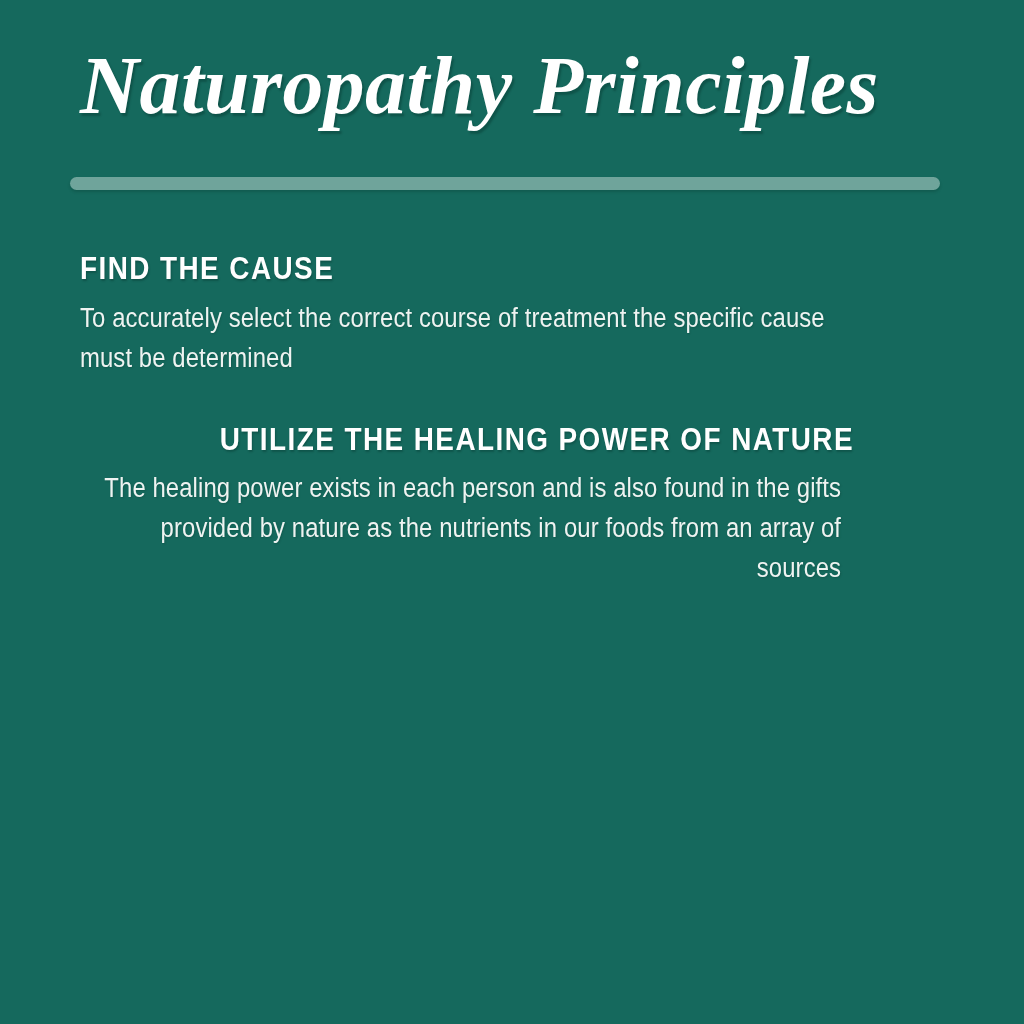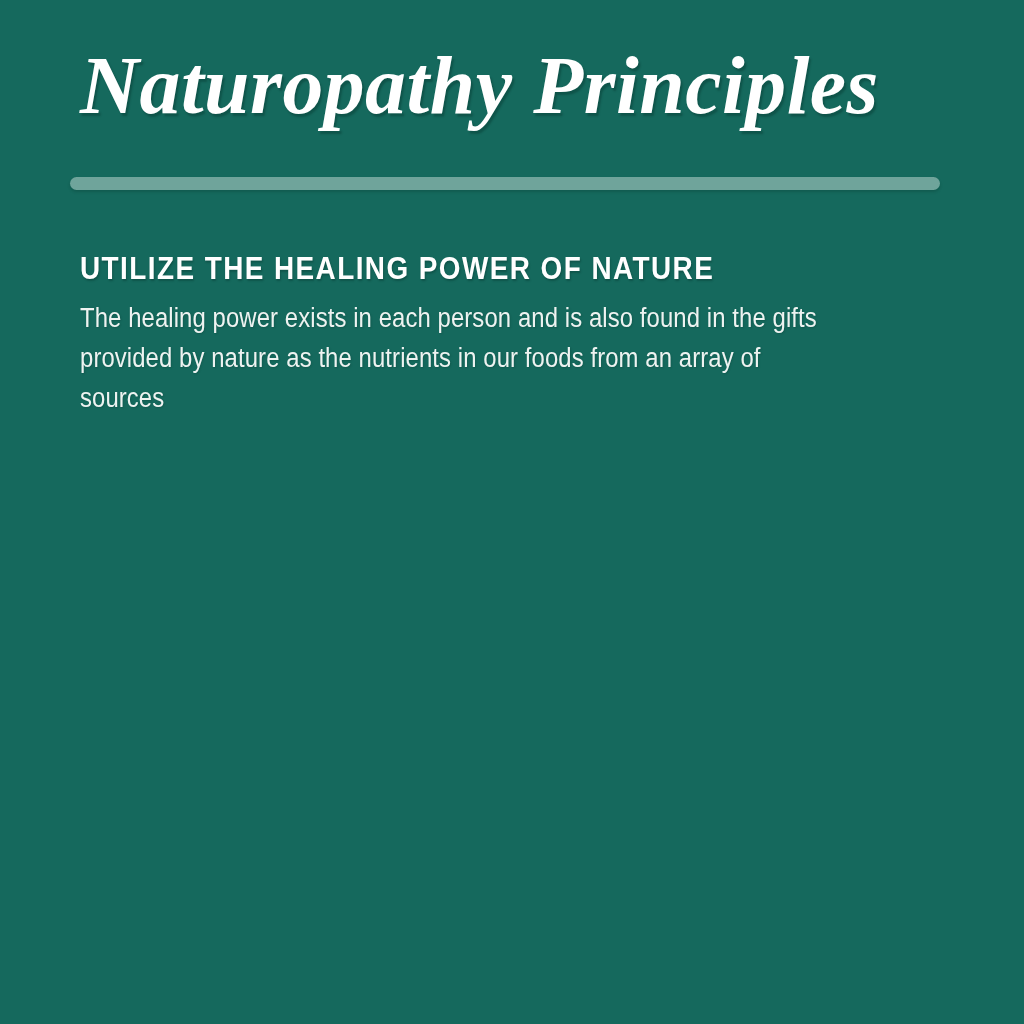--- a/index.html
+++ b/index.html
@@ -62,20 +62,21 @@
     position: absolute;
     left: 80px;
     top: 252px;
     right: 60px;
   }
   .principle {
     margin-bottom: 45px;
   }
   .principle:last-child {
     margin-bottom: 8px;
+    text-align: right;
   }
   .principle-heading {
     font-family: "Liberation Sans", sans-serif;
     font-weight: bold;
     font-size: 31px;
     line-height: 1.12;
     color: #ffffff;
     letter-spacing: 1.6px;
     text-transform: uppercase;
     margin: 0 0 11px 0;
@@ -104,20 +105,24 @@
 <div class="poster">
 
   <div class="title-wrap">
     <h1 class="poster-title">Naturopathy Principles</h1>
   </div>
 
   <div class="divider"></div>
 
   <div class="principles">
 
+    <div class="principle">
+      <h2 class="principle-heading">FIND THE CAUSE</h2>
+      <p class="principle-body">To accurately select the correct course of treatment the specific cause must be determined</p>
+    </div>
 
 
 
     <div class="principle">
       <h2 class="principle-heading">UTILIZE THE HEALING POWER OF NATURE</h2>
       <p class="principle-body">The healing power exists in each person and is also found in the gifts provided by nature as the nutrients in our foods from an array of sources</p>
     </div>
 
   </div>
 </div>

